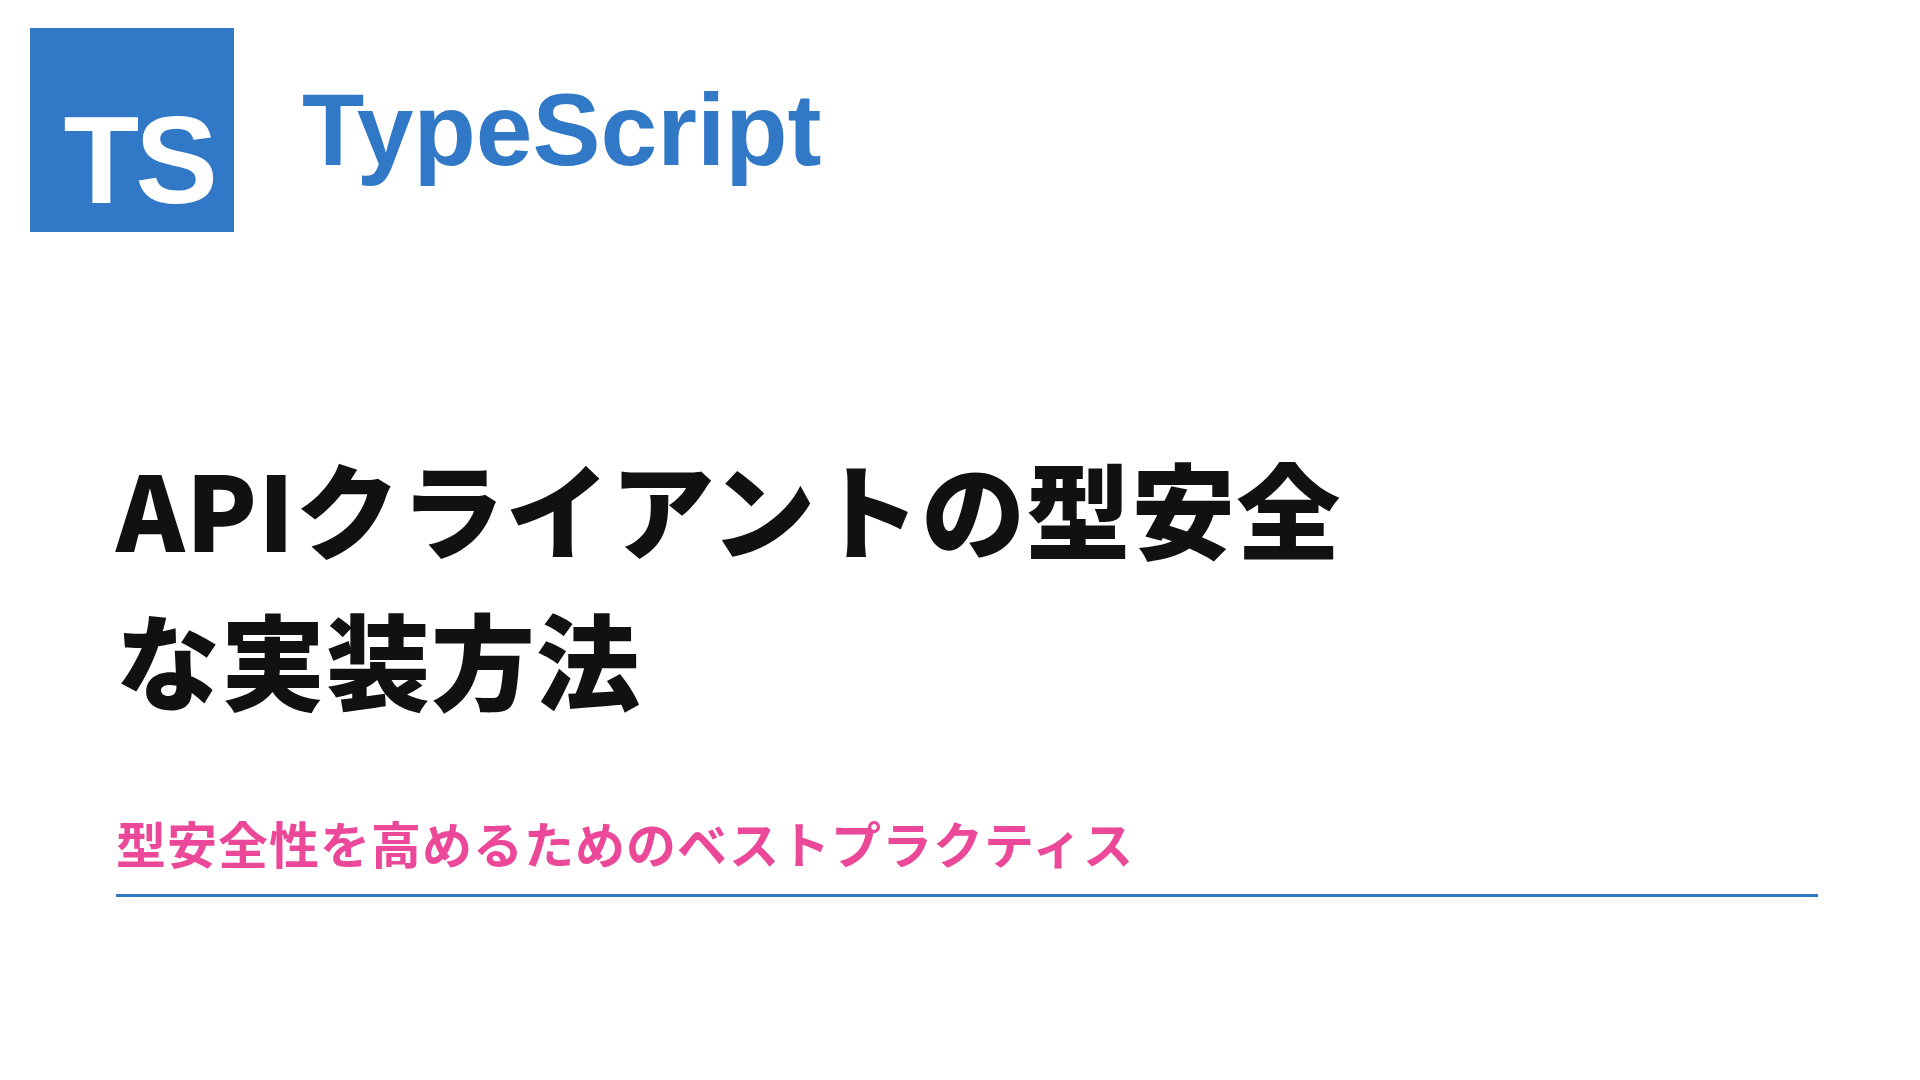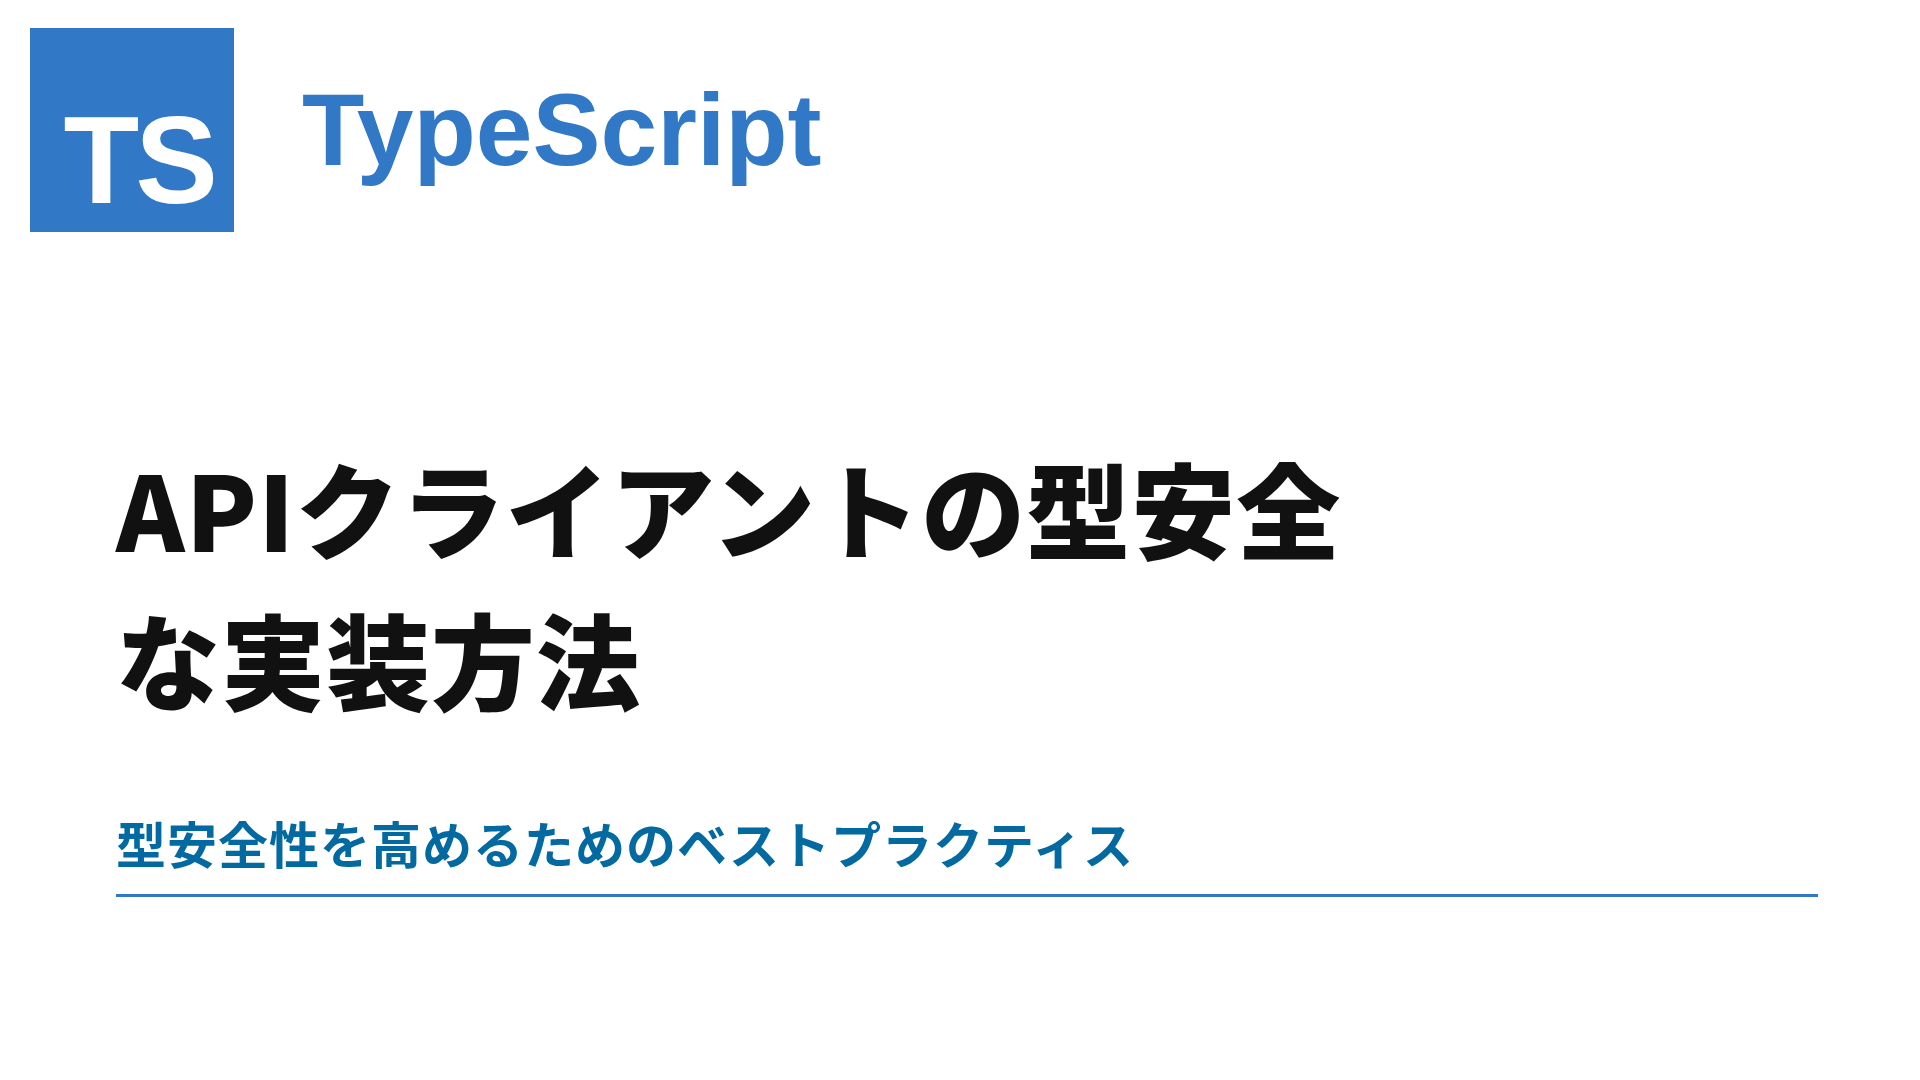--- a/index.html
+++ b/index.html
@@ -3,21 +3,21 @@
   <meta charset="utf-8">
   <style>
     * { margin: 0; padding: 0; box-sizing: border-box; }
     html, body { width: 1920px; height: 1080px; overflow: hidden; background: #ffffff; font-family: "Hiragino Sans", "Meiryo", "Noto Sans CJK JP", sans-serif; }
     .slide { position: relative; width: 1920px; height: 1080px; }
     .logo-row { position: absolute; left: 30px; top: 28px; display: flex; align-items: center; gap: 68px; }
     .ts-logo { width: 204px; height: 204px; background: #3178c6; display: flex; align-items: flex-end; justify-content: flex-end; padding: 12px 20px 10px 0; }
     .ts-logo-text { color: #ffffff; font-weight: 800; font-size: 124px; line-height: 1; letter-spacing: -4px; font-family: "Segoe UI", Arial, sans-serif; }
     .typescript-label { color: #3178c6; font-weight: 700; font-size: 102px; font-family: "Comic Sans MS", "Segoe Print", "Bradley Hand", cursive, sans-serif; letter-spacing: 0px; }
     .title { position: absolute; left: 116px; top: 400px; max-width: 1240px; color: #111111; font-weight: 800; font-size: 104px; line-height: 1.45; letter-spacing: 1px; margin-top: 32px; }
-    .subtitle { position: absolute; left: 116px; top: 806px; color: #0369a1; font-weight: 700; font-size: 50px; letter-spacing: 1px; }
+    .subtitle { position: absolute; left: 116px; top: 806px; color: #ec4899; font-weight: 700; font-size: 50px; letter-spacing: 1px; }
     .underline { position: absolute; left: 116px; top: 894px; width: 1702px; height: 0; border-bottom: 3px solid #3178c6; }
     .big-circle { position: absolute; left: 1128px; top: 94px; width: 522px; height: 522px; border-radius: 50%; background: #3178c6; z-index: -1; }
     .ring { position: absolute; left: -116px; top: 700px; width: 380px; height: 380px; border-radius: 50%; border: 78px solid #82aee0; opacity: 0.78; z-index: -1; }
   </style>
 </head>
 <body>
 
 <div class="slide">
   <div class="big-circle"></div>
   <div class="ring"></div>

